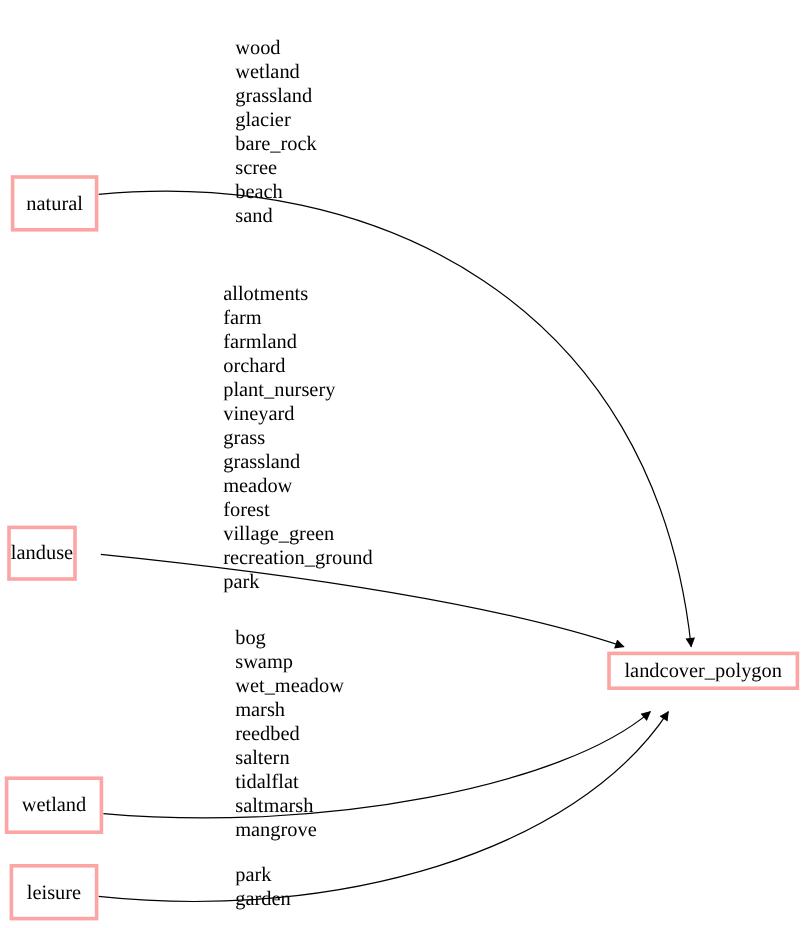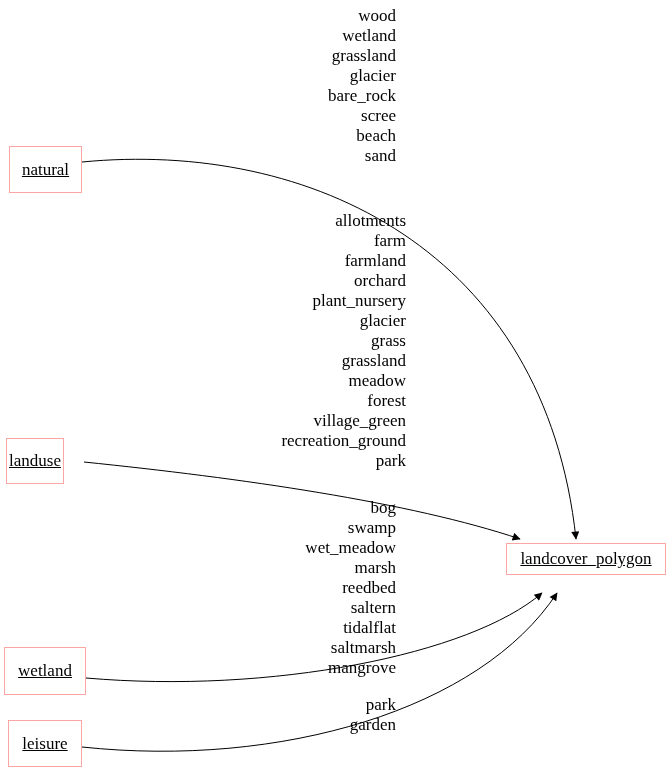--- a/index.html
+++ b/index.html
@@ -24,35 +24,35 @@
     height: 773px;
   }
   .edges-layer path.edge {
     fill: none;
     stroke: #000000;
     stroke-width: 1;
   }
   .node {
     position: absolute;
     box-sizing: border-box;
-    border: 1px solid #fca5a5;
+    border: 3px solid #fca5a5;
     background: #ffffff;
     display: flex;
     align-items: center;
     justify-content: center;
     font-size: 17px;
     white-space: nowrap;
-    text-decoration: underline;
   }
   .edge-label {
     position: absolute;
-    text-align: right;
+    text-align: left;
     font-size: 17px;
     line-height: 20px;
     white-space: pre-line;
+    margin-top: 24px;
   }
 </style>
 </head>
 <body>
 
 <div class="diagram">
 
   <svg class="edges-layer" width="672" height="773" viewBox="0 0 672 773" xmlns="http://www.w3.org/2000/svg">
     <defs>
       <marker id="arrowhead" viewBox="0 0 10 10" refX="9.2" refY="5" markerWidth="11" markerHeight="8" markerUnits="userSpaceOnUse" orient="auto">
@@ -92,21 +92,21 @@
 bare_rock
 scree
 beach
 sand</div>
 
   <div class="edge-label" style="left:186px; top:211px; width:220px;">allotments
 farm
 farmland
 orchard
 plant_nursery
-glacier
+vineyard
 grass
 grassland
 meadow
 forest
 village_green
 recreation_ground
 park</div>
 
   <div class="edge-label" style="left:196px; top:498px; width:200px;">bog
 swamp

